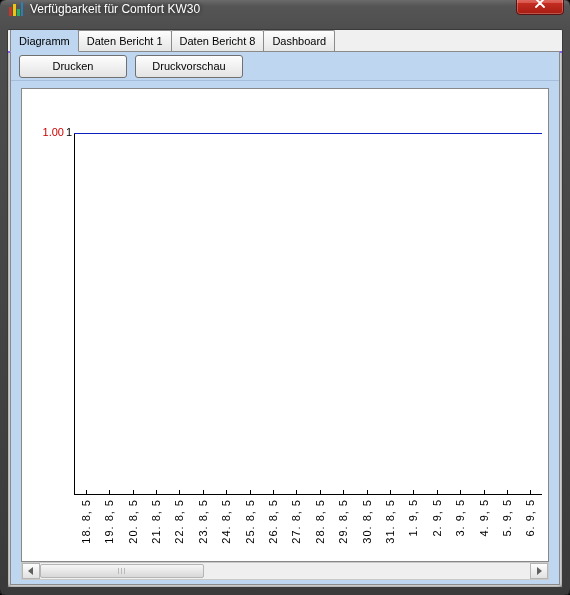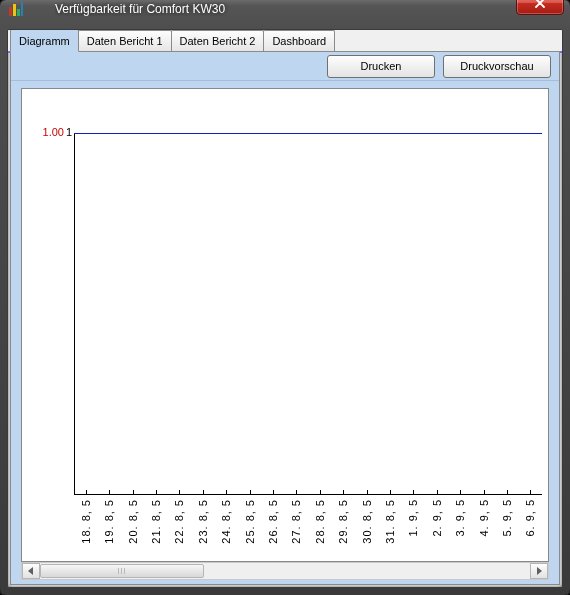--- a/index.html
+++ b/index.html
@@ -1,32 +1,32 @@
 <!DOCTYPE html>
 <html><head>
 <meta charset="utf-8">
 <style>
 html,body{margin:0;padding:0;font-family:"Segoe UI",Tahoma,sans-serif;font-size:11px;background:#000;}
 .outer-frame{width:570px;height:595px;margin:0 auto;background:#5a5a5a;background:linear-gradient(180deg,#6a6a6a 0,#555 6px,#4e4e4e 29px,#3a3a3a 100%);border-radius:6px;box-shadow:0 0 0 1px #2a2a2a;position:relative;overflow:hidden;}
 
-.titlebar{height:17px;padding:0 6px 4px 8px;display:flex;align-items:center;color:#fff;text-shadow:0 0 4px #111;gap:25px;}
+.titlebar{height:17px;padding:0 6px 4px 8px;display:flex;align-items:center;color:#fff;text-shadow:0 0 4px #111;}
 .app-icon{width:16px;height:16px;margin-right:6px;display:inline-flex;}
 .titlebar .title{flex:1;font-size:12px;white-space:nowrap;overflow:hidden;}
 .close-btn{width:46px;height:20px;border:1px solid #5a1210;border-radius:0 0 4px 4px;background:linear-gradient(180deg,#e68f86 0,#d9534a 45%,#c42d21 46%,#a61b12 100%);display:flex;align-items:center;justify-content:center;position:relative;top:-5px;box-shadow:0 0 0 1px rgba(255,255,255,0.25) inset;}
 .close-btn svg{width:12px;height:10px;}
 
 .client{position:absolute;left:7px;right:7px;top:29px;bottom:7px;background:#f0f0f0;border:1px solid #3a3a3a;border-radius:2px;box-shadow:0 0 4px rgba(0,0,0,0.6) inset;overflow:hidden;}
 
 .tabstrip{display:flex;align-items:flex-end;height:21px;padding:0 2px;background:#f0f0f0;border-bottom:2px solid #8b5cf6;gap:0;}
 .tab{height:20px;padding:0 8px;display:flex;align-items:center;border:1px solid #8a8a8a;border-bottom:none;background:linear-gradient(180deg,#fdfdfd,#e6e6e6);margin-right:-1px;border-radius:2px 2px 0 0;cursor:default;white-space:nowrap;color:#000;}
 .tab.active{background:#bfd6f0;position:relative;z-index:2;border-bottom:1px solid #bfd6f0;margin-bottom:-1px;height:21px;}
 .tabstrip .spacer{flex:1;}
 
 .panel{position:absolute;left:2px;right:2px;top:21px;bottom:2px;border:1px solid #8a8a8a;border-top:1px solid #8a8a8a;background:#bfd6f0;}
-.toolbar{height:28px;display:flex;justify-content:flex-end;align-items:center;gap:8px;padding:0 8px;border-bottom:1px solid #a5bdda;}
+.toolbar{height:28px;display:flex;justify-content:flex-start;align-items:center;gap:8px;padding:0 8px;border-bottom:1px solid #a5bdda;}
 .btn{min-width:86px;height:21px;border:1px solid #707070;border-radius:3px;background:linear-gradient(180deg,#fefefe,#e3e3e3);display:flex;align-items:center;justify-content:center;color:#000;cursor:default;padding:0 10px;}
 
 .chartwrap{position:absolute;left:10px;right:10px;top:36px;bottom:22px;background:#fff;border:1px solid #888;overflow:hidden;}
 .plot{position:absolute;left:52px;right:6px;top:44px;bottom:66px;}
 .axis-y{position:absolute;left:52px;top:44px;bottom:66px;width:0;border-left:1px solid #000;}
 .axis-x{position:absolute;left:52px;right:6px;bottom:66px;height:0;border-top:1px solid #000;}
 .ytick-label{position:absolute;font-size:11px;color:#c00;text-align:right;}
 .ytick-num{position:absolute;font-size:11px;color:#000;text-align:right;}
 .data-line{position:absolute;height:0;border-top:1px solid #1020c0;}
 .x-ticks{position:absolute;left:52px;right:6px;bottom:0;height:66px;}
@@ -60,21 +60,21 @@
           </svg>
       </span>
     </div>
   </div>
 
   <div class="client">
 
     <div class="tabstrip" id="tabstrip">
         <div class="tab active">Diagramm</div>
         <div class="tab">Daten Bericht 1</div>
-        <div class="tab">Daten Bericht 2</div>
+        <div class="tab">Daten Bericht 8</div>
         <div class="tab">Dashboard</div>
         <div class="spacer"></div>
       </div>
 
     <div class="panel">
 
       <div class="toolbar">
         <div class="btn">Drucken</div>
         <div class="btn">Druckvorschau</div>
       </div>

